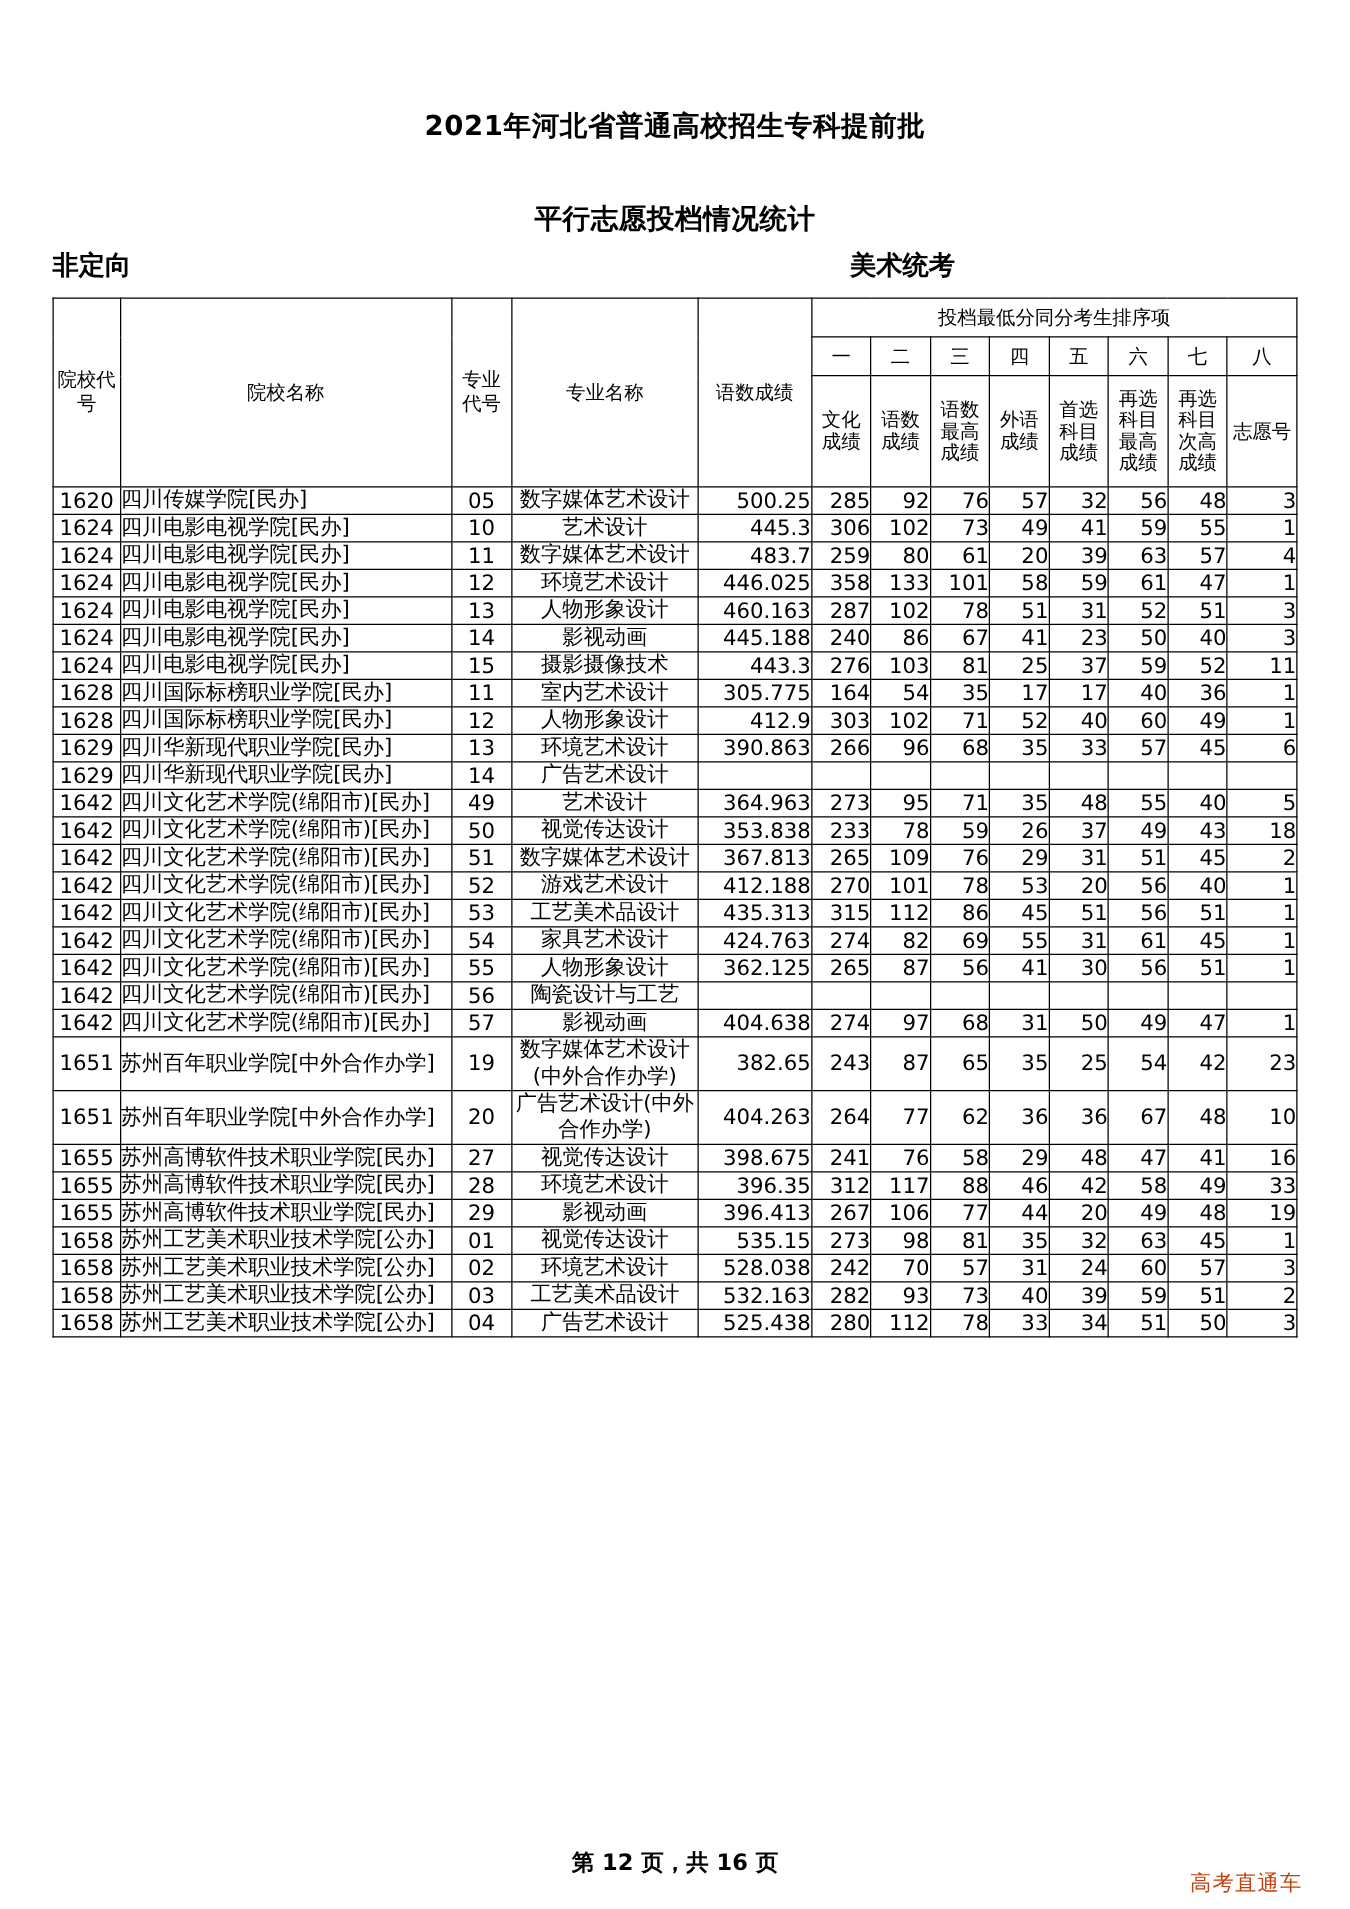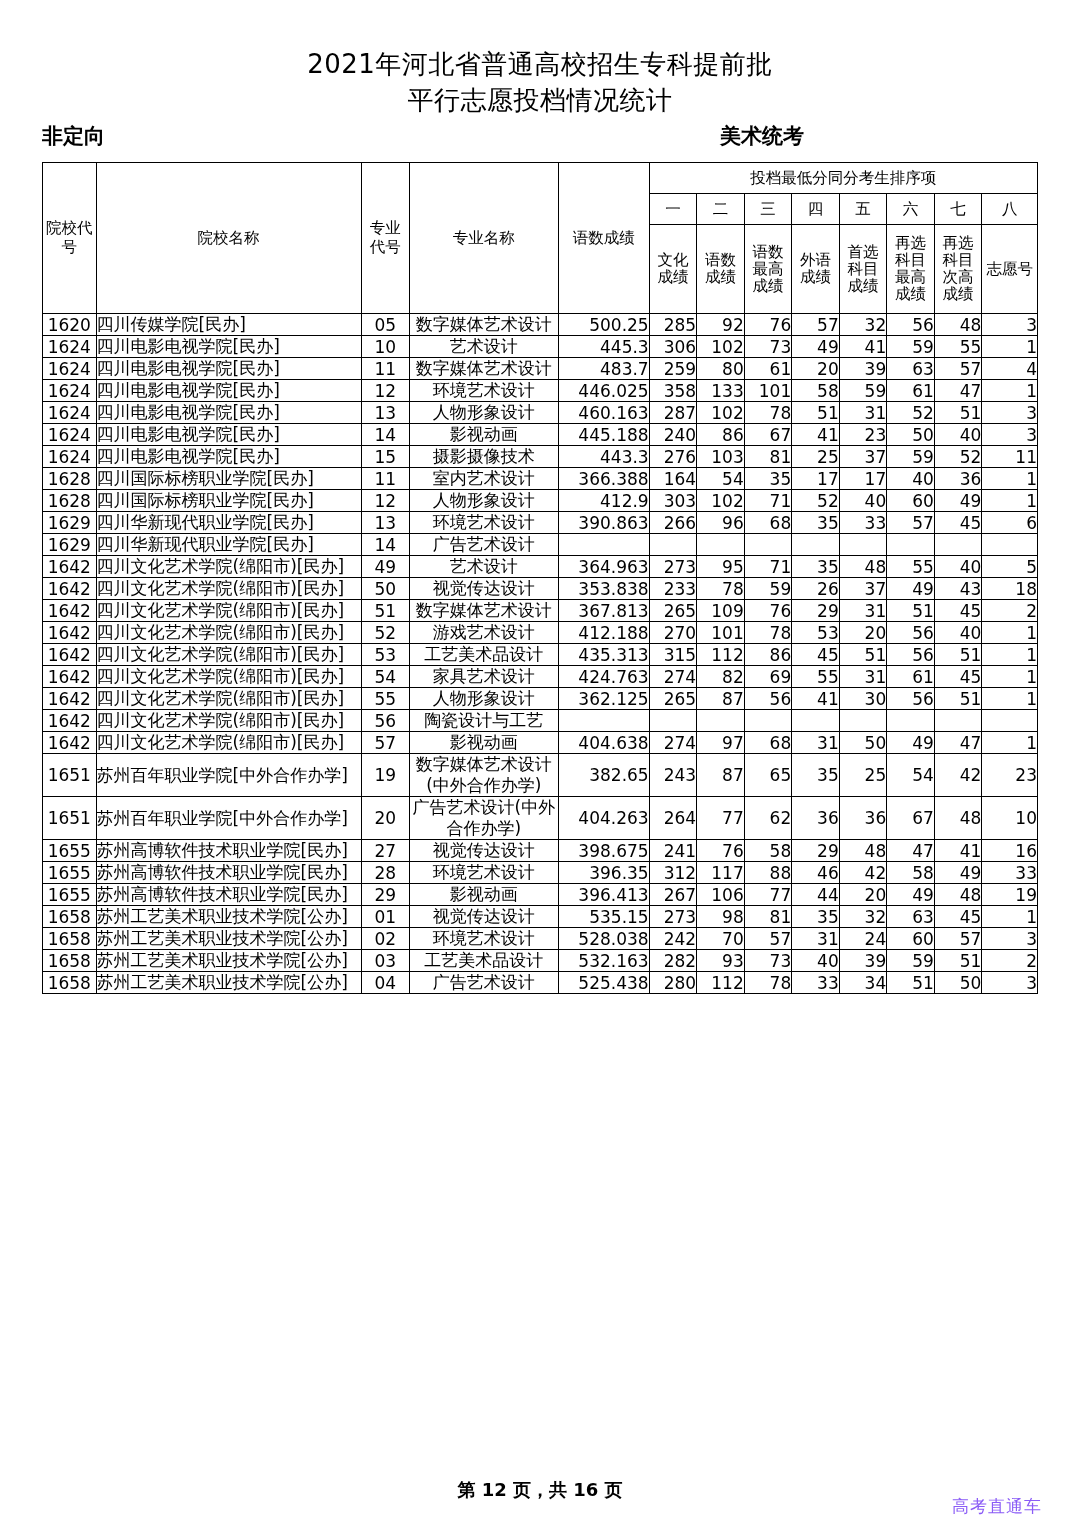--- a/index.html
+++ b/index.html
@@ -22,44 +22,45 @@
     position: relative;
     box-sizing: border-box;
   }
 
   
   .title-block {
     text-align: center;
     padding-top: 46px;
   }
   .title-line {
-    font-size: 26px;
-    font-weight: normal;
+    font-size: 22px;
+    font-weight: bold;
     line-height: 36px;
     letter-spacing: 0.5px;
+    margin-top: 38px;
   }
 
   
   .subhead {
     position: relative;
     margin-top: 4px;
     height: 32px;
     padding: 0 42px;
     box-sizing: border-box;
   }
   .subhead .left {
     position: absolute;
     left: 42px;
     top: 0;
     font-size: 21px;
     font-weight: bold;
   }
   .subhead .right {
     position: absolute;
-    left: 720px;
+    left: 680px;
     top: 0;
     font-size: 21px;
     font-weight: bold;
   }
 
   
   .table-wrap {
     margin: 8px 0 0 42px;
     width: 996px;
   }
@@ -120,21 +121,21 @@
     width: 1080px;
     text-align: center;
     font-size: 18px;
     font-weight: bold;
   }
   .watermark {
     position: absolute;
     right: 38px;
     top: 1495px;
     font-size: 17px;
-    color: #8b5cf6;
+    color: #c2410c;
     letter-spacing: 1px;
   }
 </style>
 </head>
 <body>
 
 <div class="page">
 
   <div class="title-block">
     <div class="title-line">2021年河北省普通高校招生专科提前批</div>
@@ -303,21 +304,21 @@
             <td class="c-num">37</td>
             <td class="c-num">59</td>
             <td class="c-num">52</td>
             <td class="c-num">11</td>
           </tr>
           <tr>
             <td class="c-code">1628</td>
             <td class="c-school">四川国际标榜职业学院[民办]</td>
             <td class="c-mcode">11</td>
             <td class="c-major">室内艺术设计</td>
-            <td class="c-score">366.388</td>
+            <td class="c-score">305.775</td>
             <td class="c-num">164</td>
             <td class="c-num">54</td>
             <td class="c-num">35</td>
             <td class="c-num">17</td>
             <td class="c-num">17</td>
             <td class="c-num">40</td>
             <td class="c-num">36</td>
             <td class="c-num">1</td>
           </tr>
           <tr>

